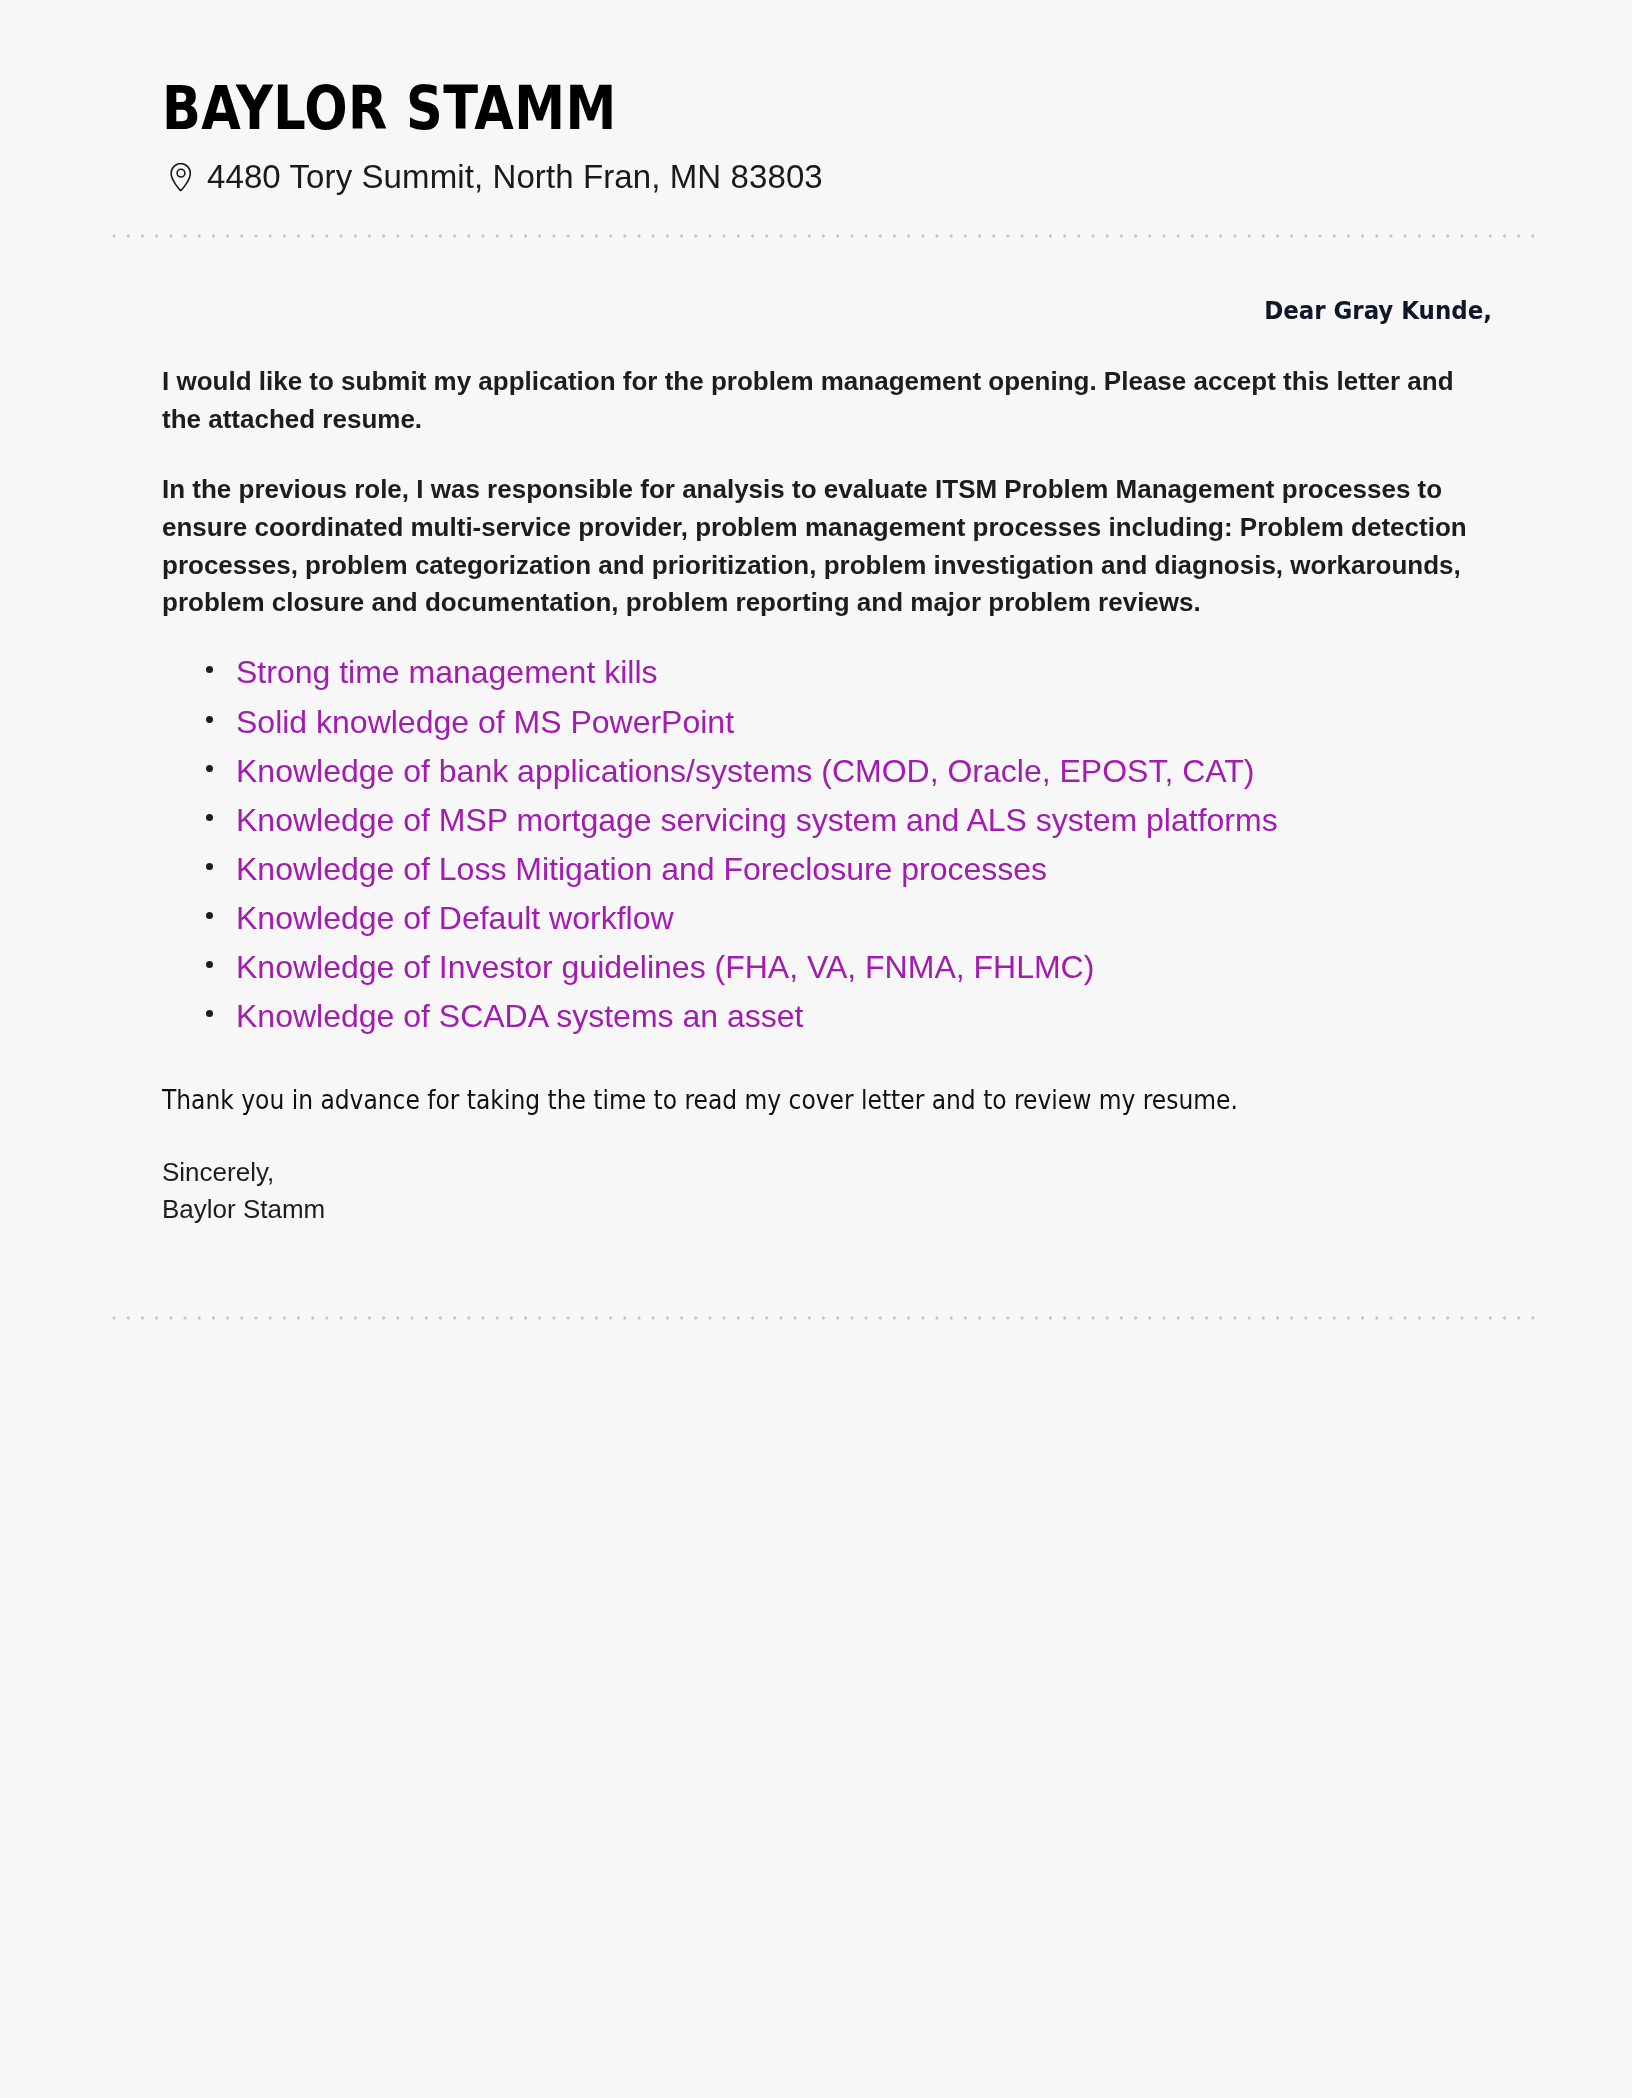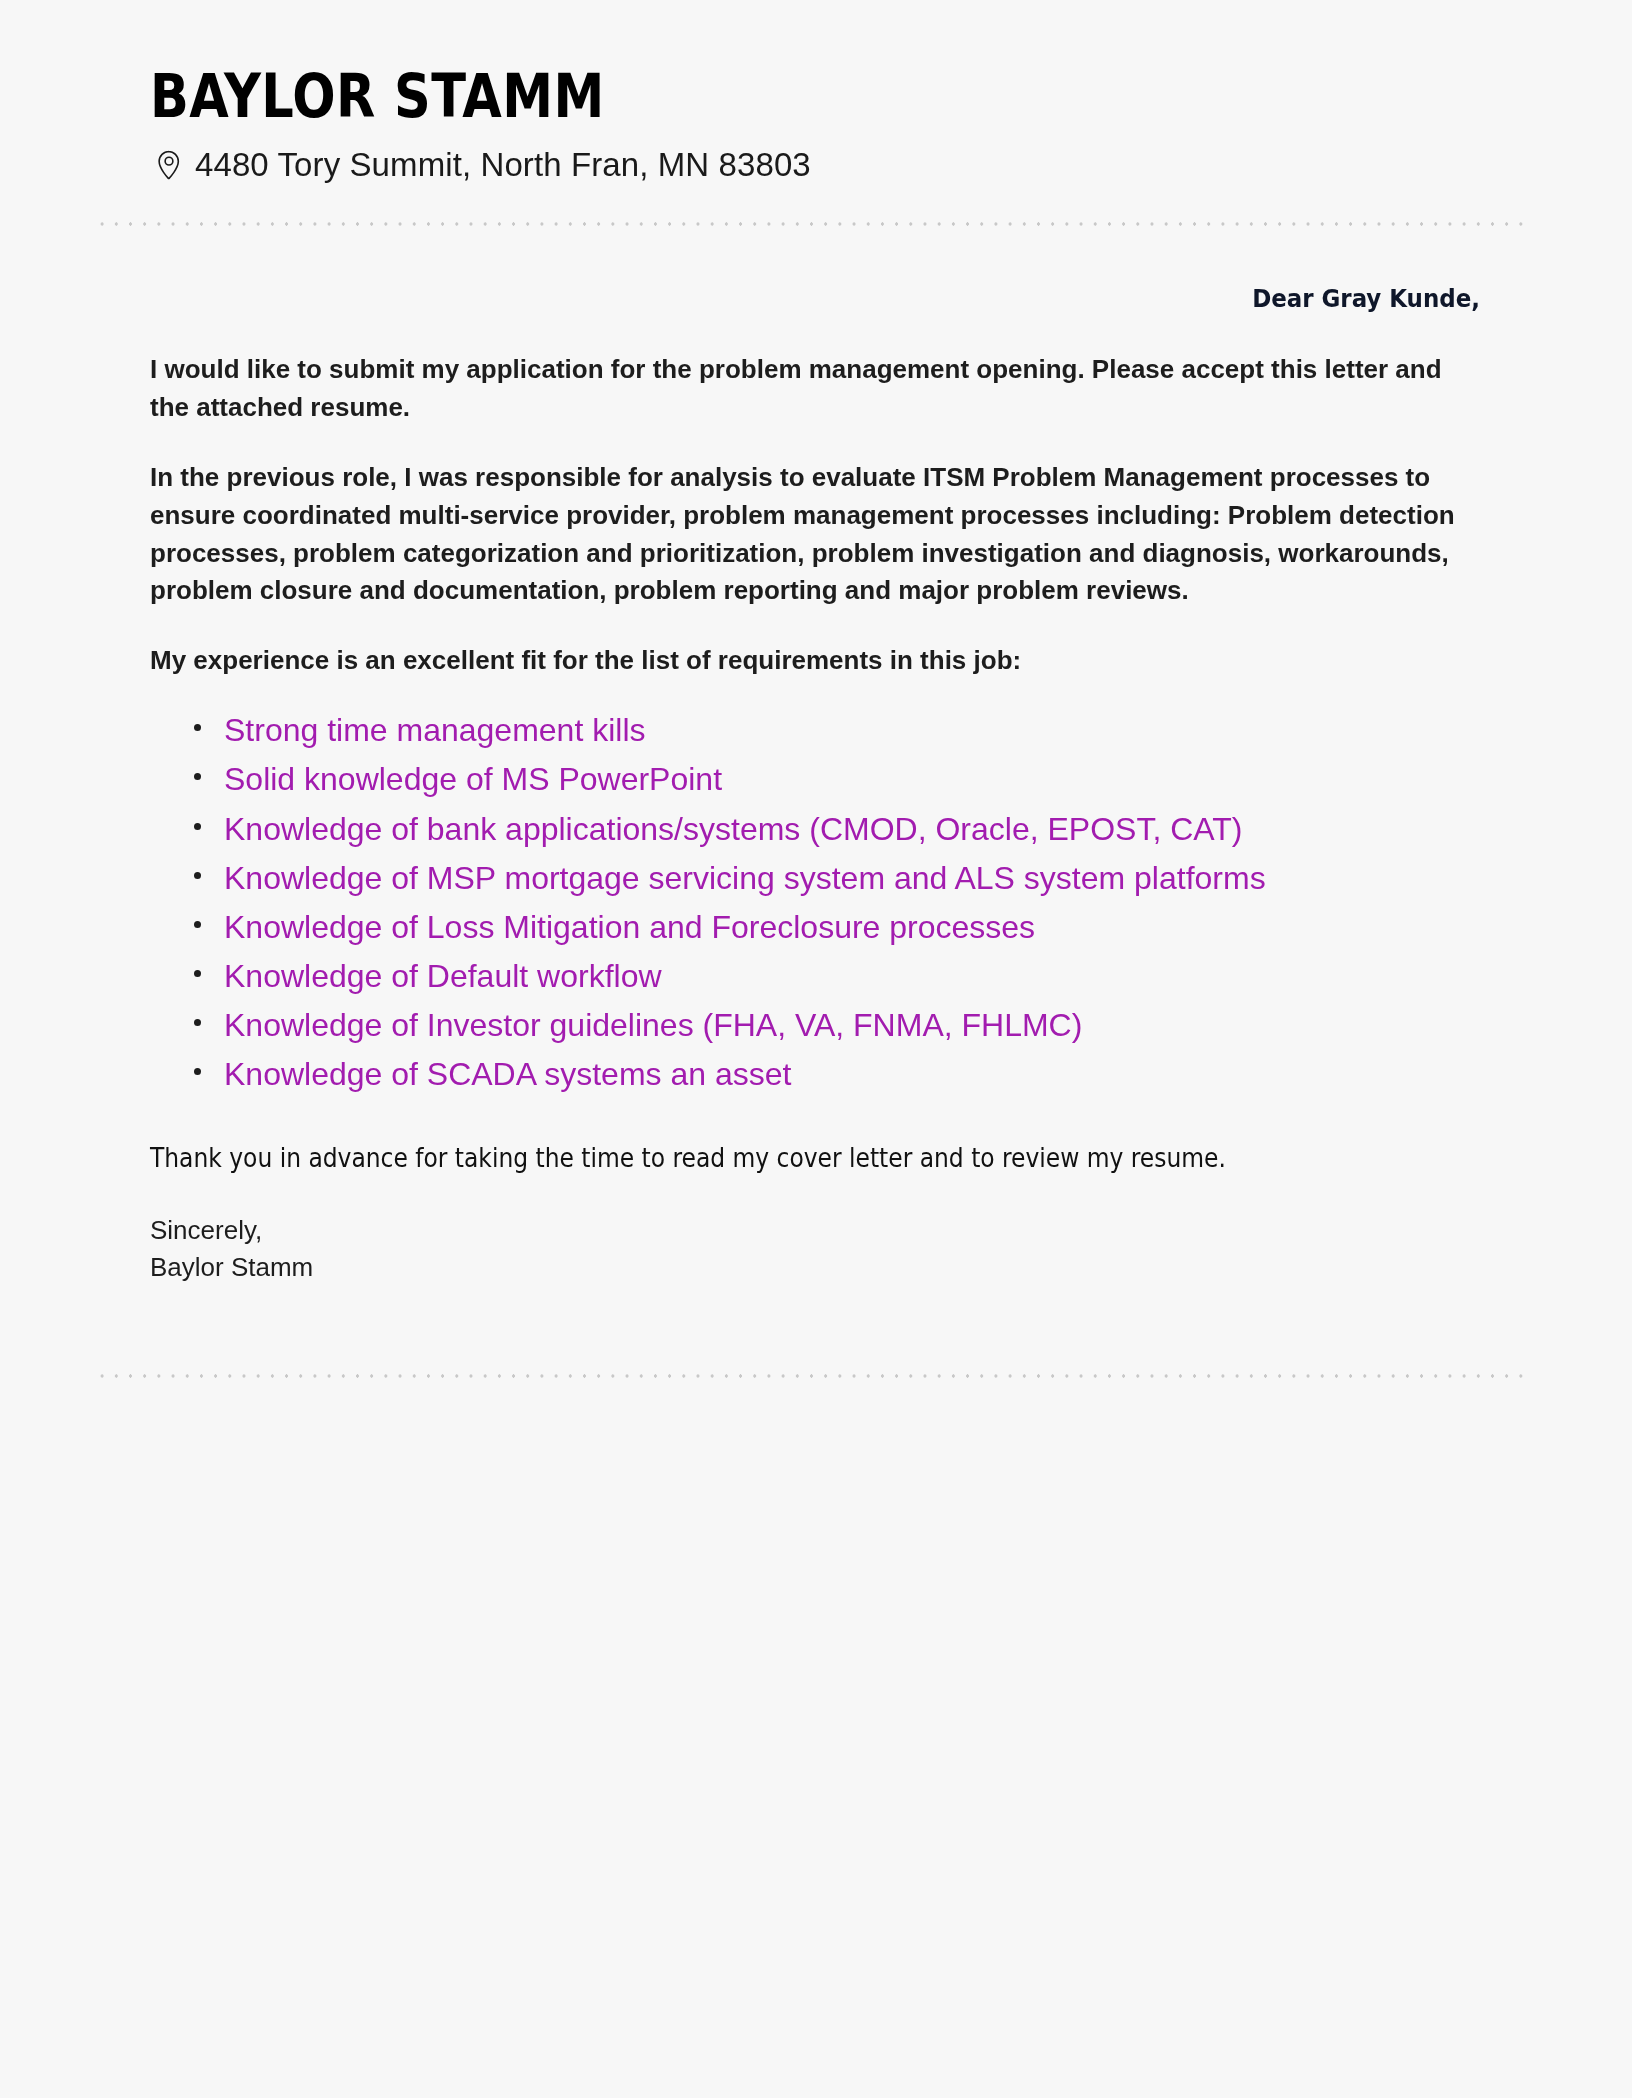--- a/index.html
+++ b/index.html
@@ -14,21 +14,21 @@
     color: #1a1a1a;
     overflow: hidden;
   }
 
   .page {
     position: relative;
     width: 1632px;
     height: 2098px;
     background: #f7f7f7;
     box-sizing: border-box;
-    padding: 0;
+    padding: 12px;
   }
 
   .inner {
     padding: 62px 120px 0 150px;
   }
 
   
   .header {
     padding-left: 0;
   }
@@ -173,21 +173,20 @@
 
     <div class="rule rule-top"></div>
 
     <div class="letter">
       <div class="letter-block">
 
         <div class="salutation">Dear Gray Kunde,</div>
 
         <p class="body-para">I would like to submit my application for the problem management opening. Please accept this letter and the attached resume.</p>
         <p class="body-para">In the previous role, I was responsible for analysis to evaluate ITSM Problem Management processes to ensure coordinated multi-service provider, problem management processes including: Problem detection processes, problem categorization and prioritization, problem investigation and diagnosis, workarounds, problem closure and documentation, problem reporting and major problem reviews.</p>
-        <p class="body-para">My experience is an excellent fit for the list of requirements in this job:</p>
 
         <ul class="skills">
           <li>Strong time management kills</li>
           <li>Solid knowledge of MS PowerPoint</li>
           <li>Knowledge of bank applications/systems (CMOD, Oracle, EPOST, CAT)</li>
           <li>Knowledge of MSP mortgage servicing system and ALS system platforms</li>
           <li>Knowledge of Loss Mitigation and Foreclosure processes</li>
           <li>Knowledge of Default workflow</li>
           <li>Knowledge of Investor guidelines (FHA, VA, FNMA, FHLMC)</li>
           <li>Knowledge of SCADA systems an asset</li>

